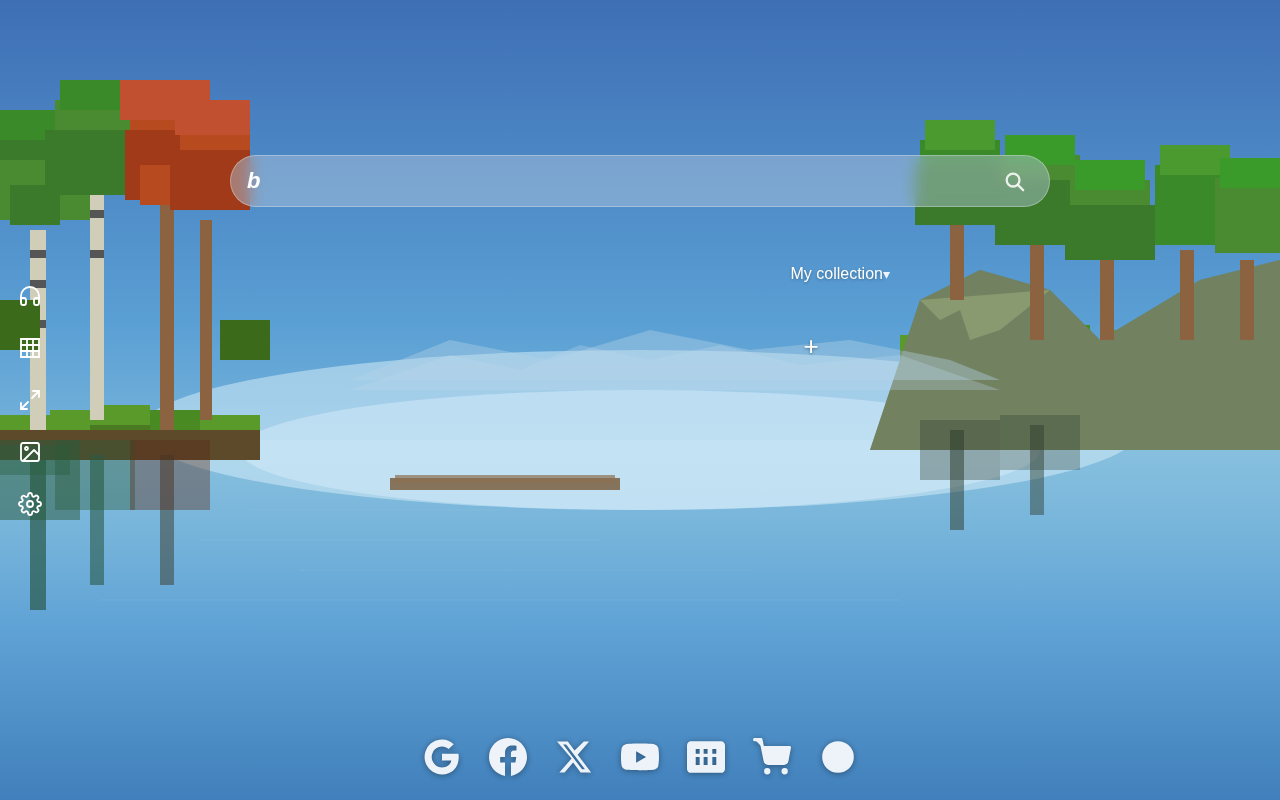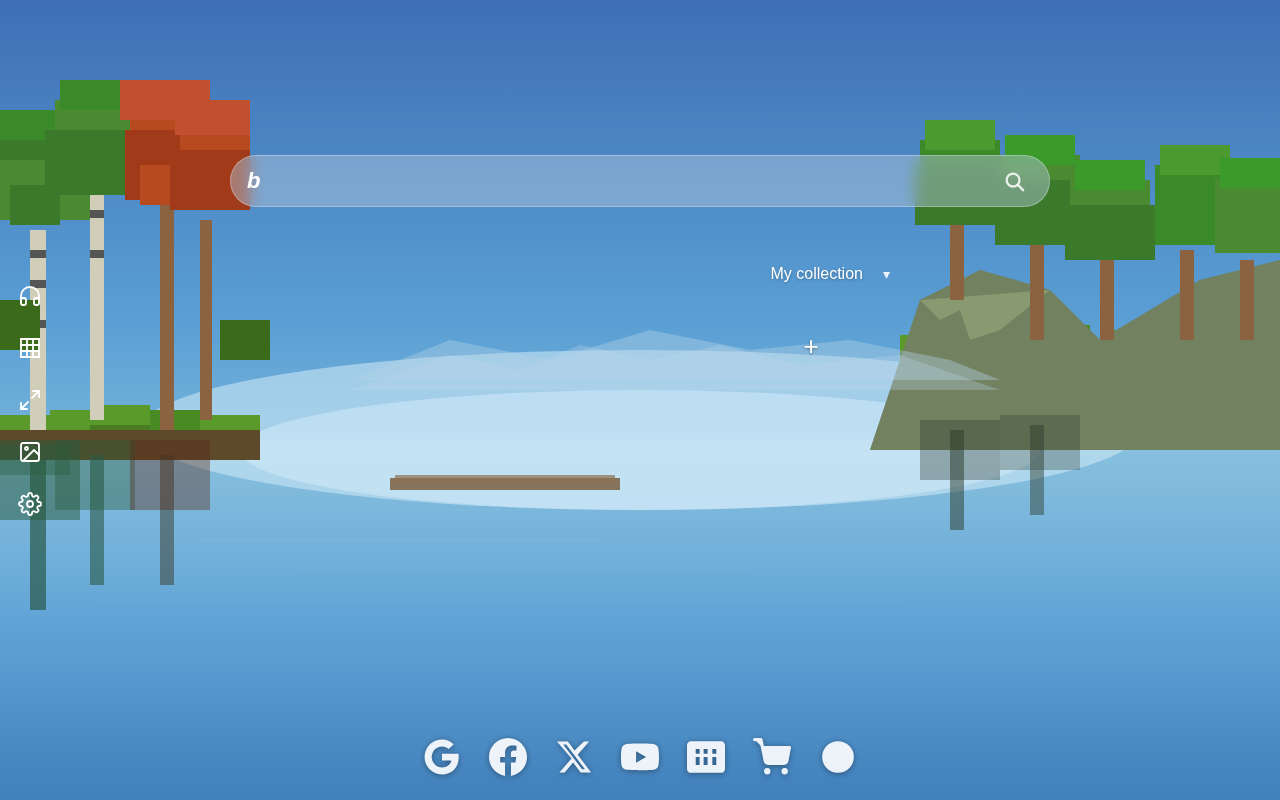--- a/index.html
+++ b/index.html
@@ -85,21 +85,21 @@
     }
 
     
     .my-collection {
       position: absolute;
       top: 265px;
       right: 390px;
       z-index: 10;
       display: flex;
       align-items: center;
-      gap: 20px;
+      gap: 0;
       cursor: pointer;
       color: white;
     }
 
     .my-collection-text {
       font-size: 16px;
       font-weight: 400;
       color: white;
       text-shadow: 0 1px 3px rgba(0,0,0,0.3);
     }

